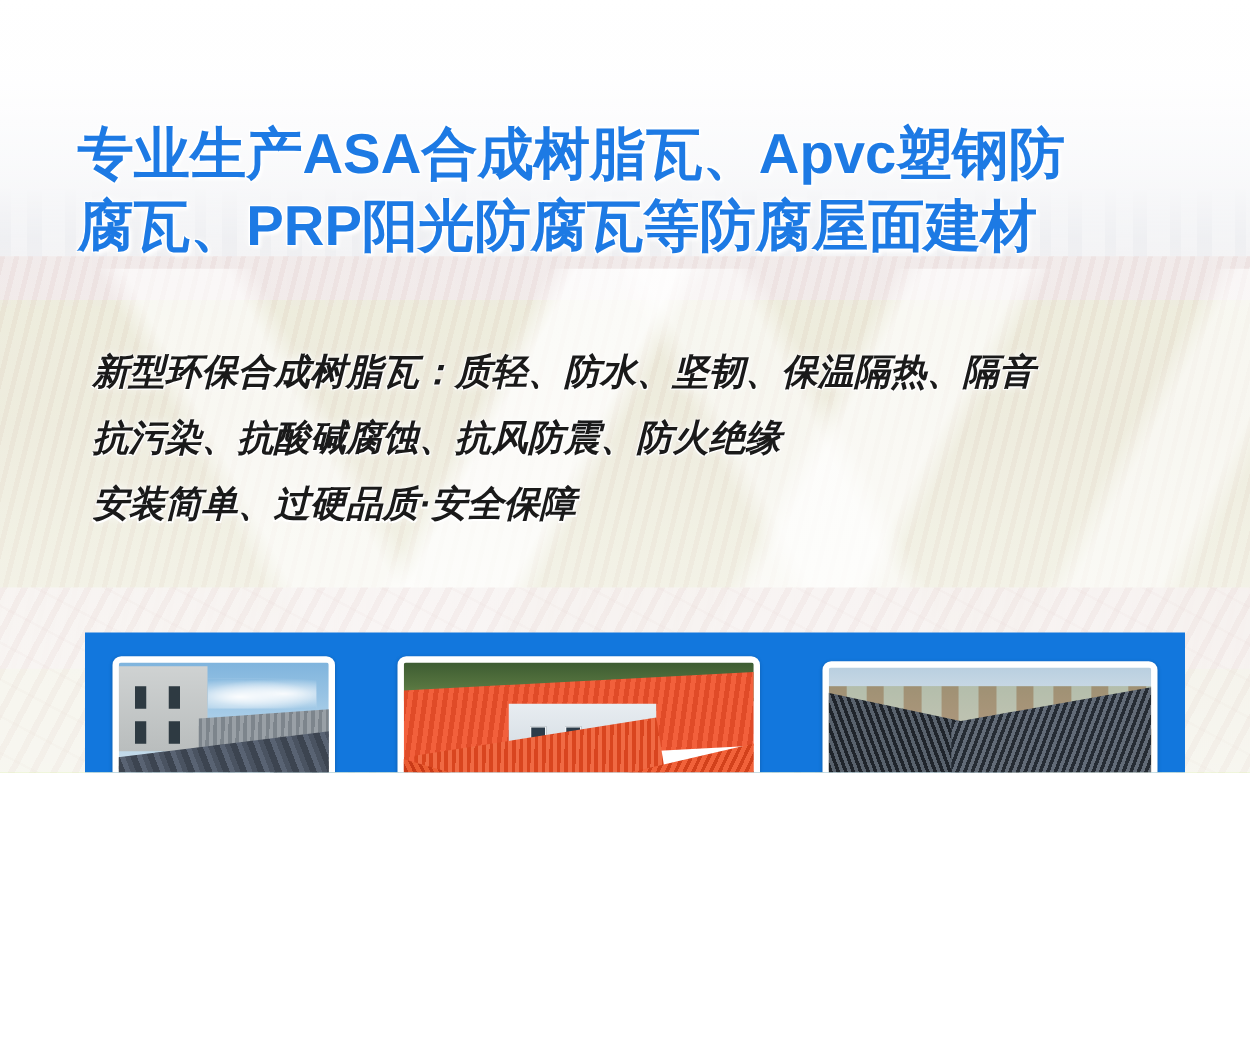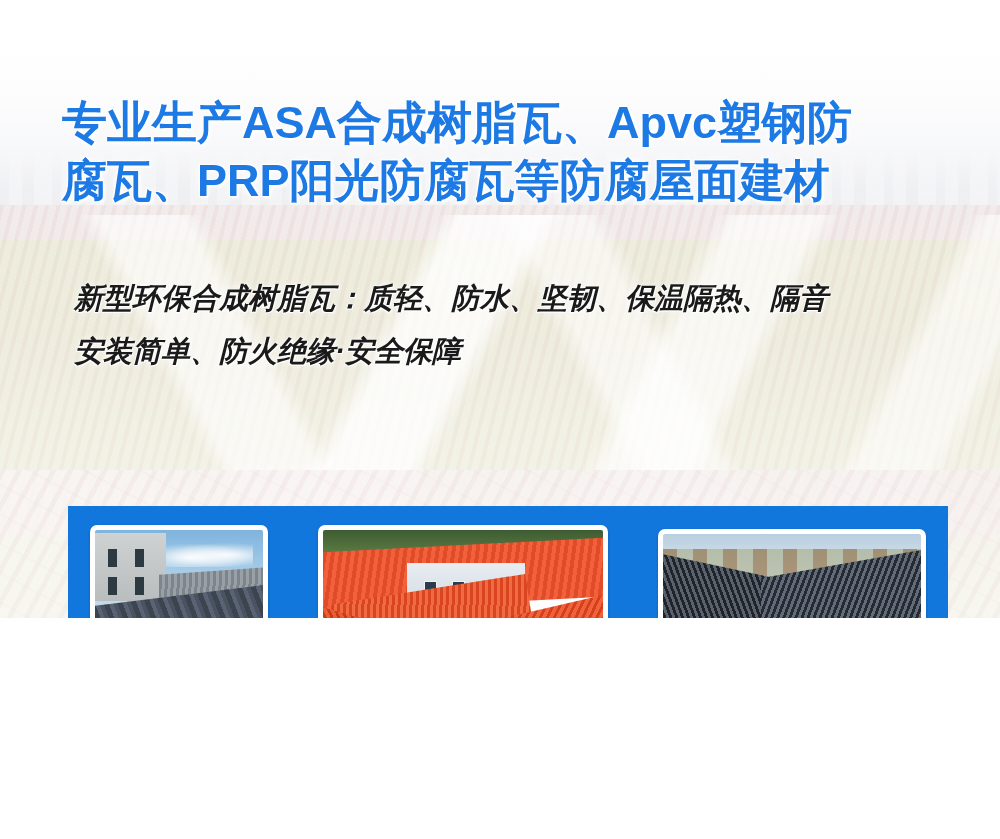--- a/index.html
+++ b/index.html
@@ -305,21 +305,22 @@
     <div class="bg-whitewash"></div>
   </div>
 
   <div class="content">
 
     <div class="headline">专业生产ASA合成树脂瓦、Apvc塑钢防
 腐瓦、PRP阳光防腐瓦等防腐屋面建材</div>
 
     <div class="subtitle">
       <div>新型环保合成树脂瓦：质轻、防水、坚韧、保温隔热、隔音</div>
-      <div>安装简单、防火绝缘·安全保障</div>
+      <div>抗污染、抗酸碱腐蚀、抗风防震、防火绝缘</div>
+      <div>安装简单、过硬品质·安全保障</div>
     </div>
 
     <div class="gallery">
 
       <div class="photo photo-1">
         <div class="photo-inner">
           <div class="p1-sky"></div>
           <div class="p1-cloud"></div>
           <div class="p1-building"></div>
           <div class="p1-win" style="left:8%;top:10%;"></div>

